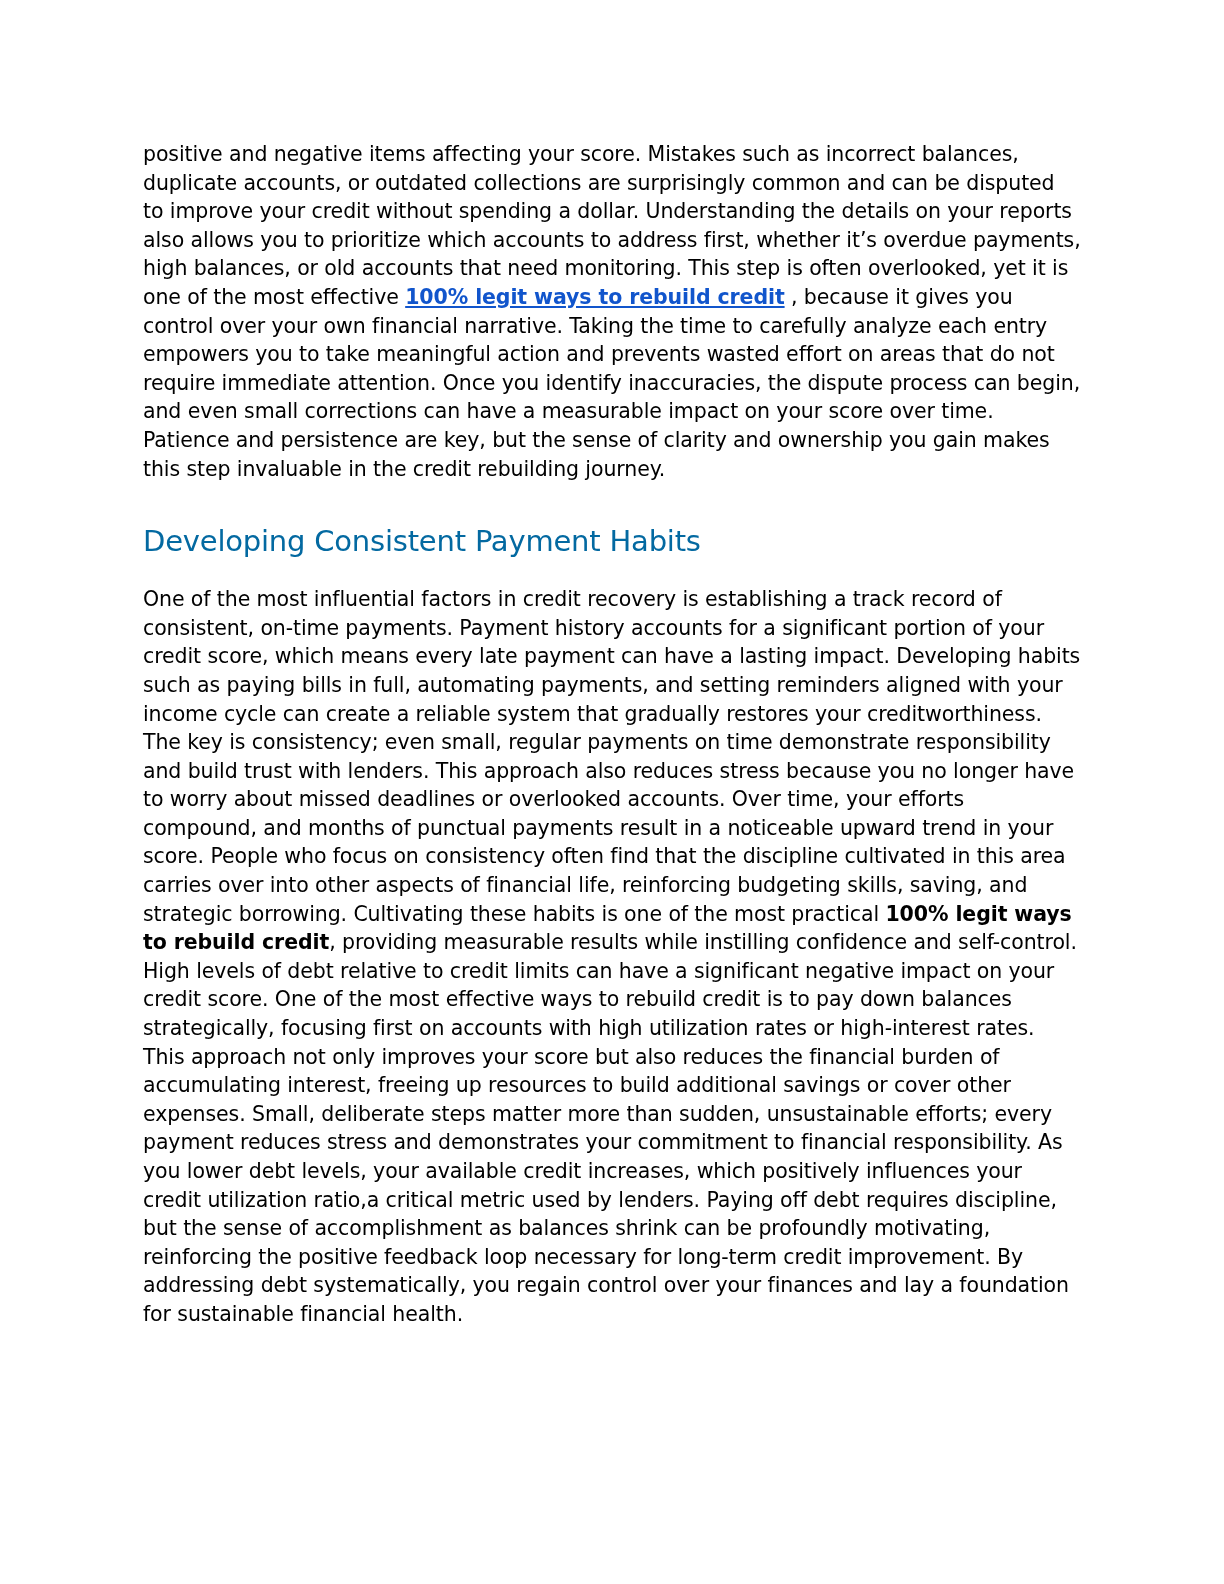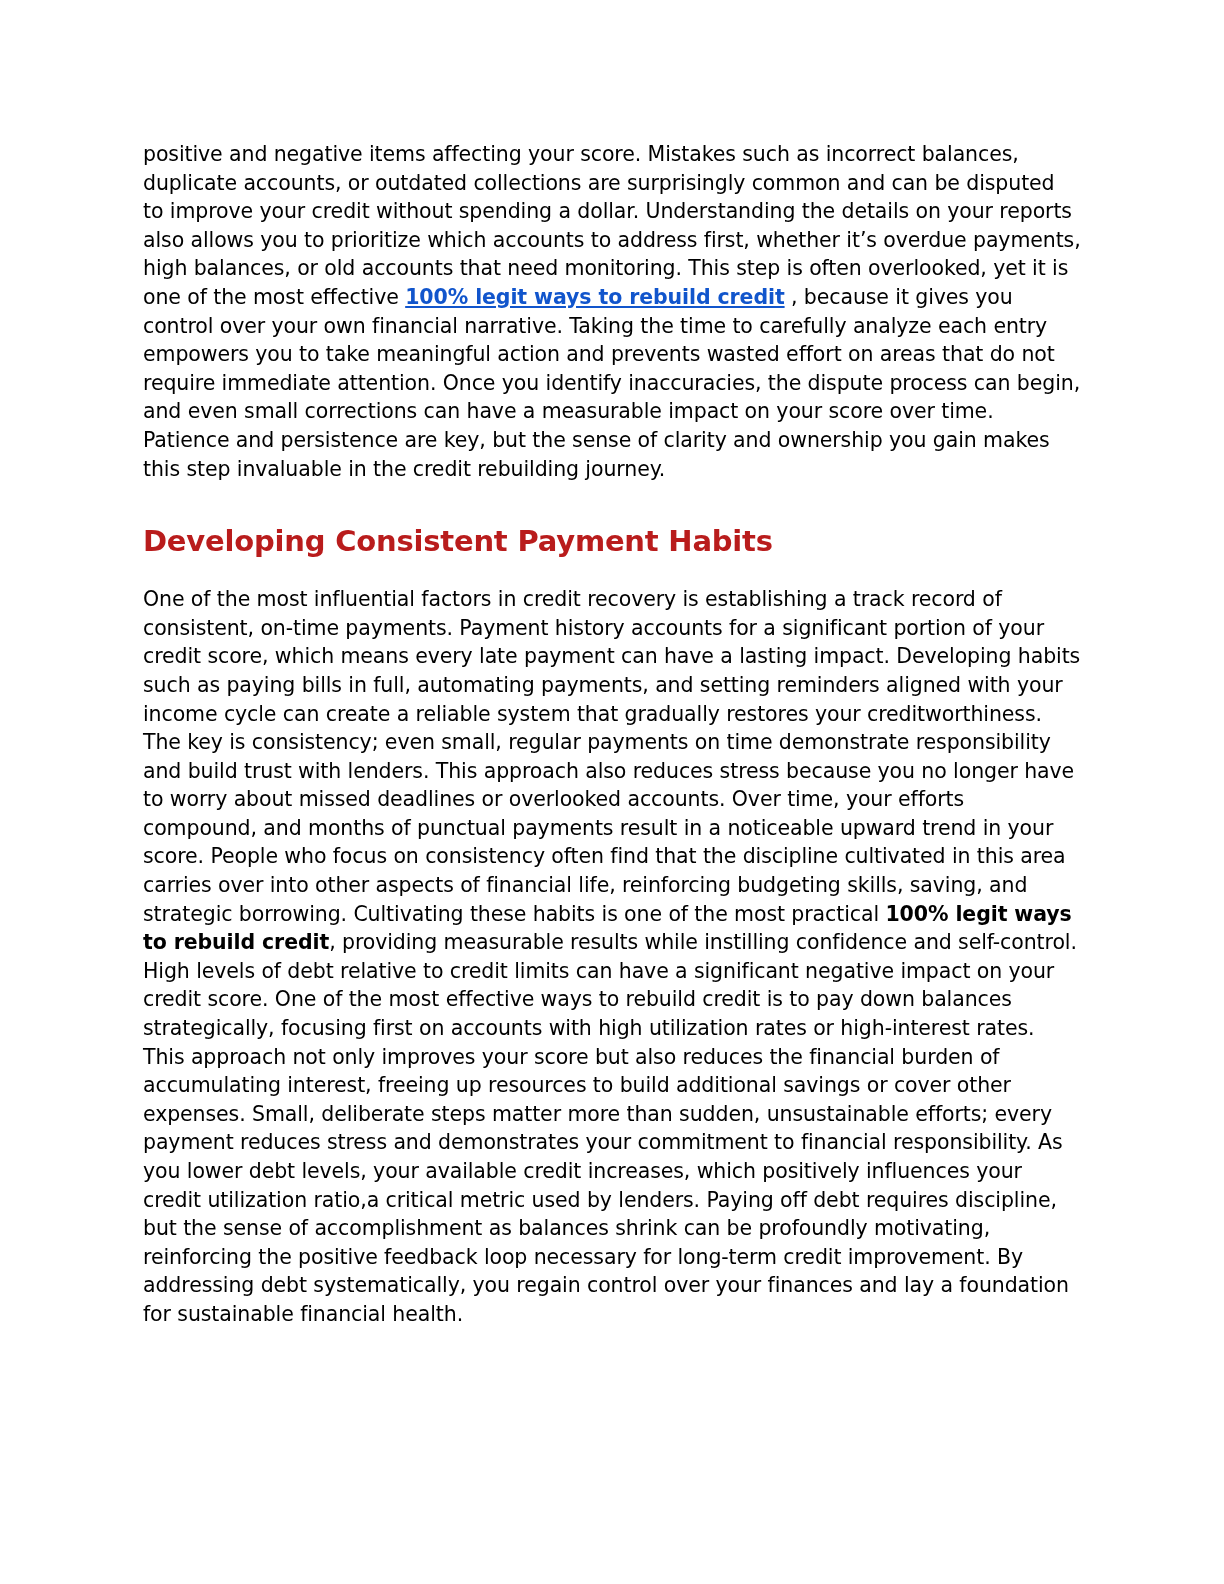--- a/index.html
+++ b/index.html
@@ -24,24 +24,24 @@
     font-size: 20.5px;
     line-height: 28.6px;
     text-align: left;
     margin: 0 0 0 0;
     letter-spacing: -0.1px;
     color: #000000;
   }
   h2.heading {
     font-size: 29px;
     line-height: 36px;
-    font-weight: bold;
+    font-weight: normal;
     margin: 40px 0 26px 0;
     letter-spacing: -0.2px;
-    color: #b91c1c;
+    color: #0369a1;
   }
   a.inline-link {
     color: #1155cc;
     text-decoration: underline;
     font-weight: bold;
   }
   strong.bold-phrase {
     font-weight: bold;
   }
 </style>

